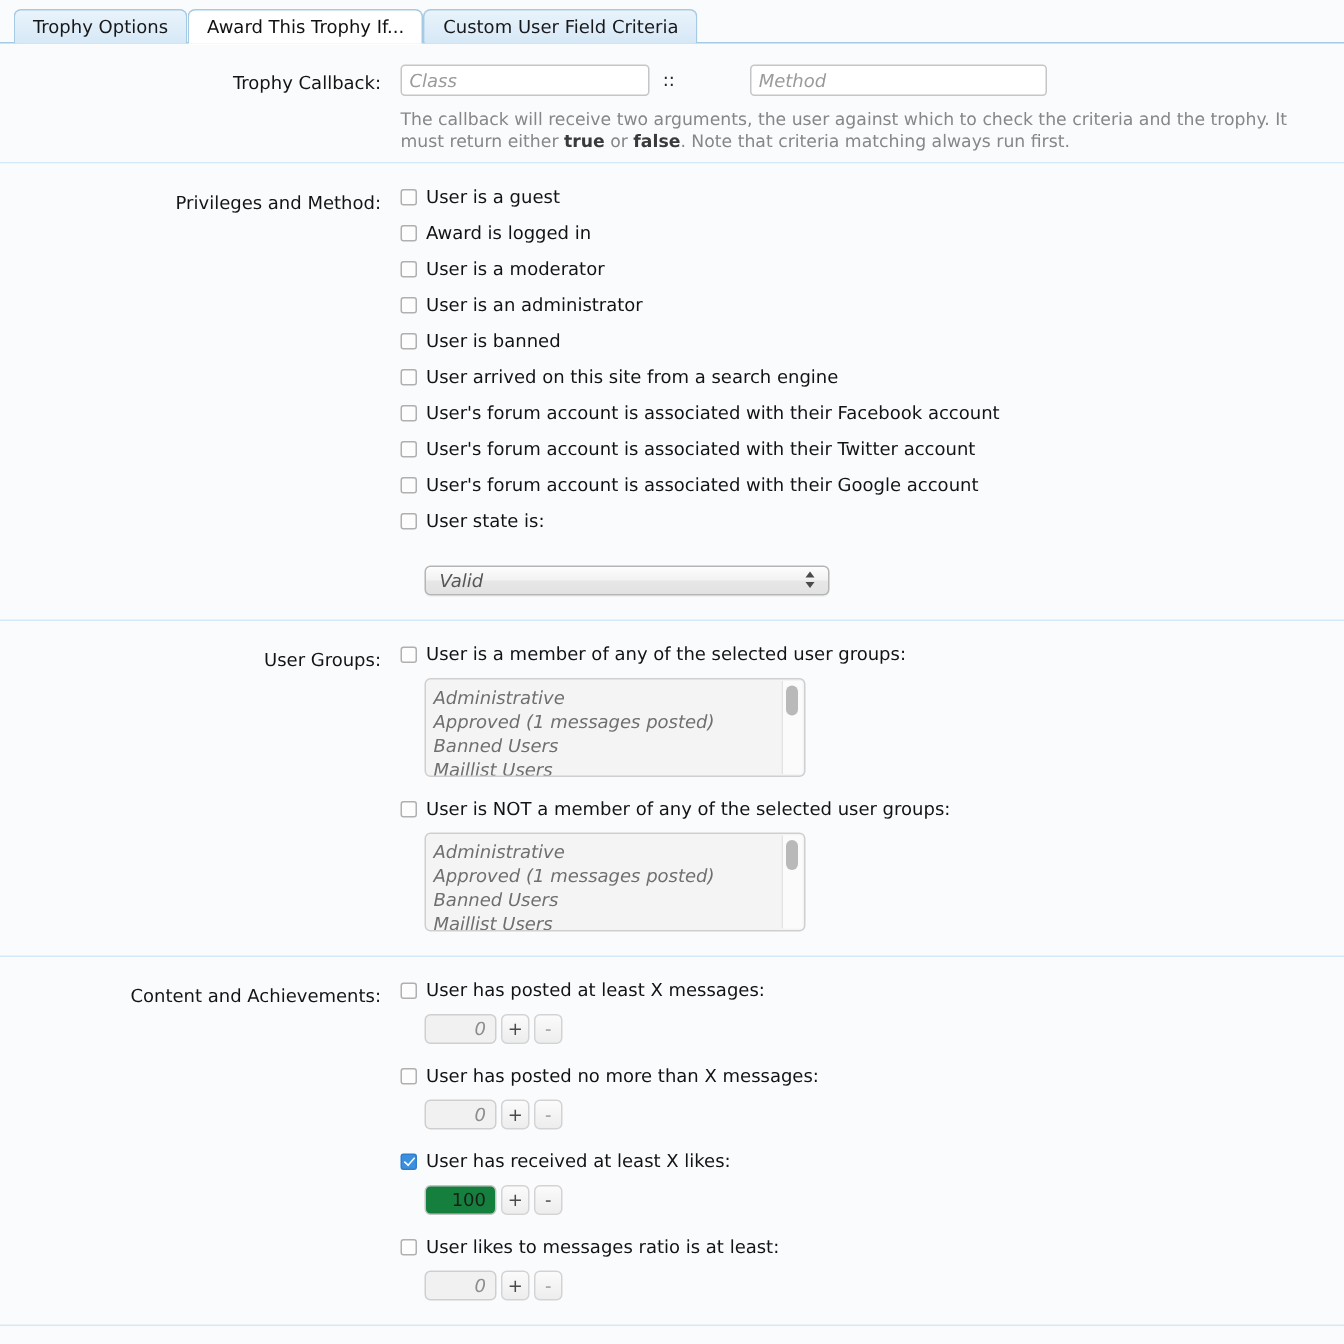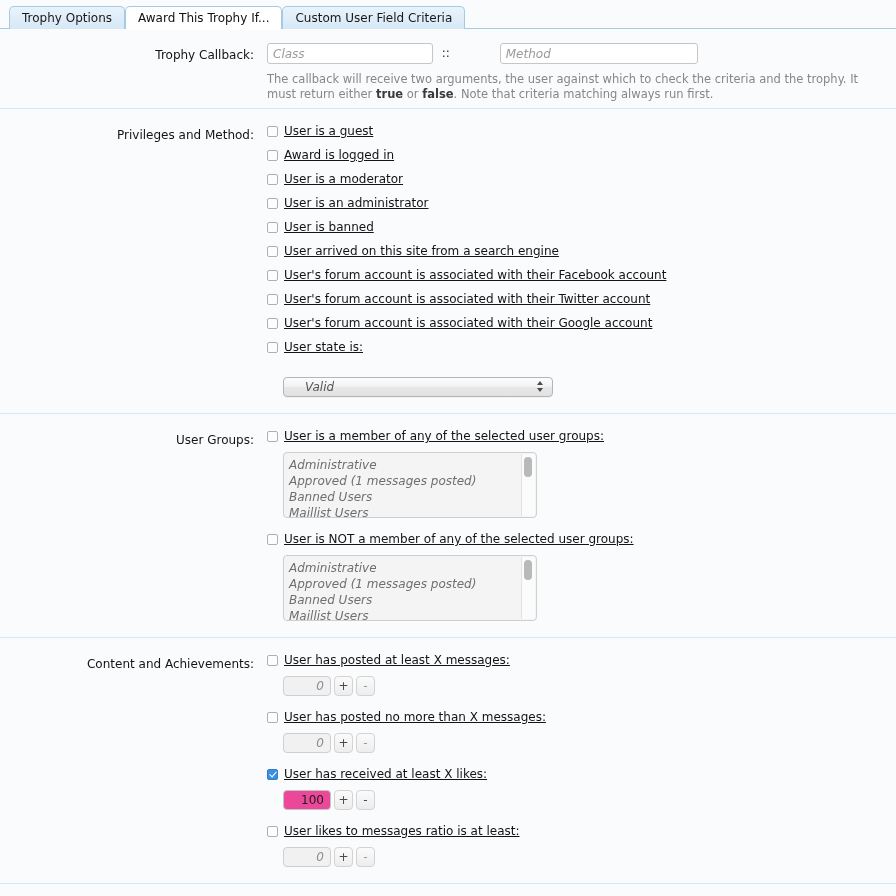--- a/index.html
+++ b/index.html
@@ -122,21 +122,20 @@
     line-height: 15px;
     max-width: 612px;
   }
   .helptext b { color: #3a3a3a; font-weight: bold; }
 
   
   .checkline {
     display: flex;
     align-items: flex-start;
     margin-bottom: 8px;
-    text-decoration: underline;
   }
   .checkline:last-child { margin-bottom: 0; }
   .cbox {
     width: 11px;
     height: 11px;
     min-width: 11px;
     box-sizing: border-box;
     border: 1px solid #b0b0b0;
     border-radius: 2px;
     background: #fdfdfd;
@@ -174,21 +173,21 @@
     height: 20px;
     box-sizing: border-box;
     border: 1px solid #b5b5b5;
     border-radius: 4px;
     background: linear-gradient(to bottom, #fdfdfd 0%, #f2f2f2 48%, #e7e7e7 52%, #e2e2e2 100%);
     position: relative;
     font-size: 12px;
     font-style: italic;
     color: #555;
     line-height: 19px;
-    padding-left: 21px;
+    padding-left: 9px;
     cursor: pointer;
     box-shadow: 0 1px 0 rgba(0,0,0,0.04);
   }
   .selarrows {
     position: absolute;
     right: 8px;
     top: 3px;
     width: 7px;
     height: 14px;
   }
@@ -258,21 +257,21 @@
     background: #f1f1f1;
     text-align: right;
     font-family: "DejaVu Sans", "Liberation Sans", sans-serif;
     font-size: 12px;
     font-style: italic;
     color: #8d8d8d;
     padding: 0 6px 0 3px;
     outline: none;
   }
   .numinput.filled {
-    background: #ec4899;
+    background: #15803d;
     color: #1b1b1b;
     font-style: normal;
     border-color: #c4c4c4;
   }
   .stepbtn {
     width: 19px;
     height: 20px;
     margin-left: 3px;
     box-sizing: border-box;
     border: 1px solid #d3d3d3;

